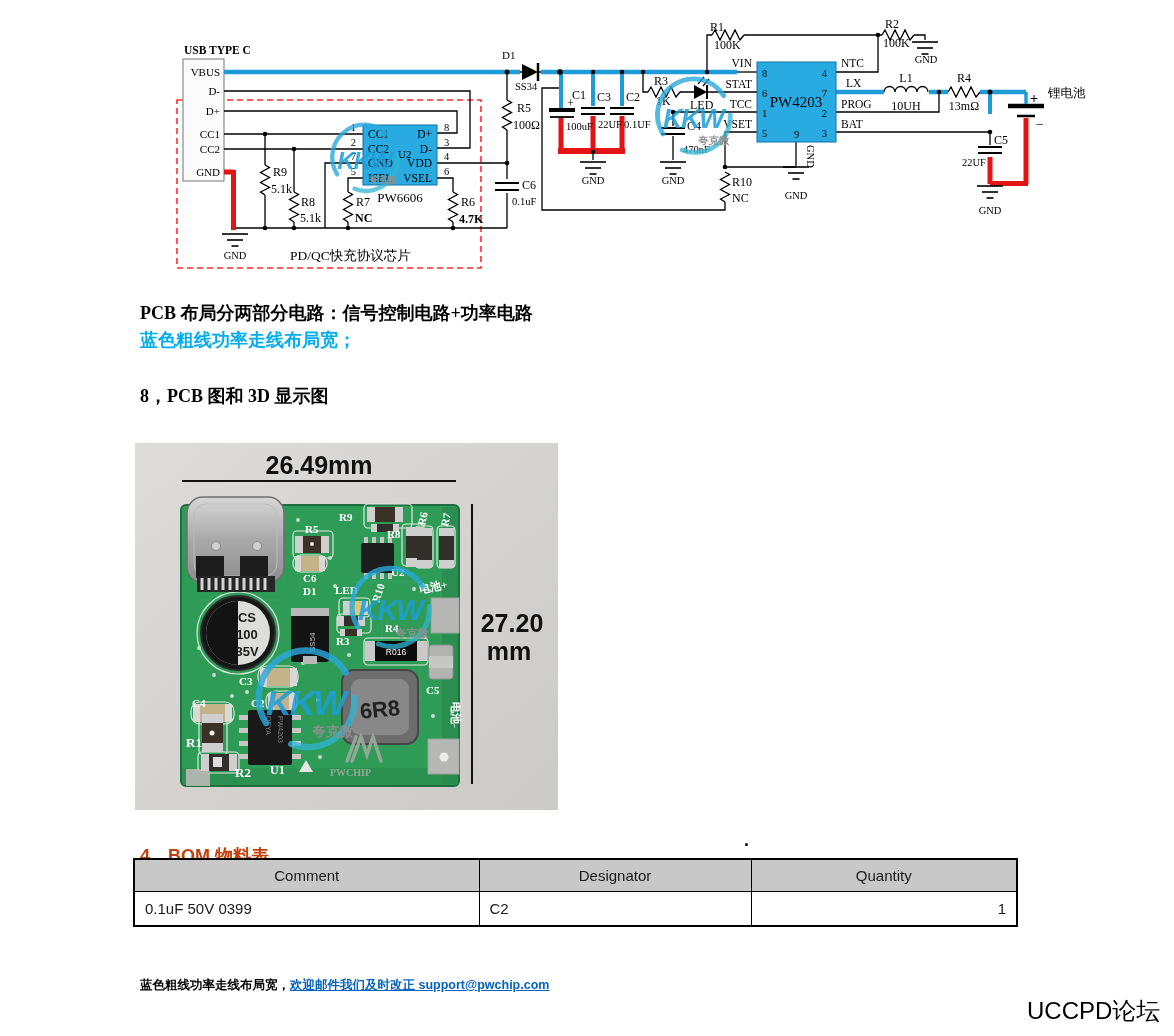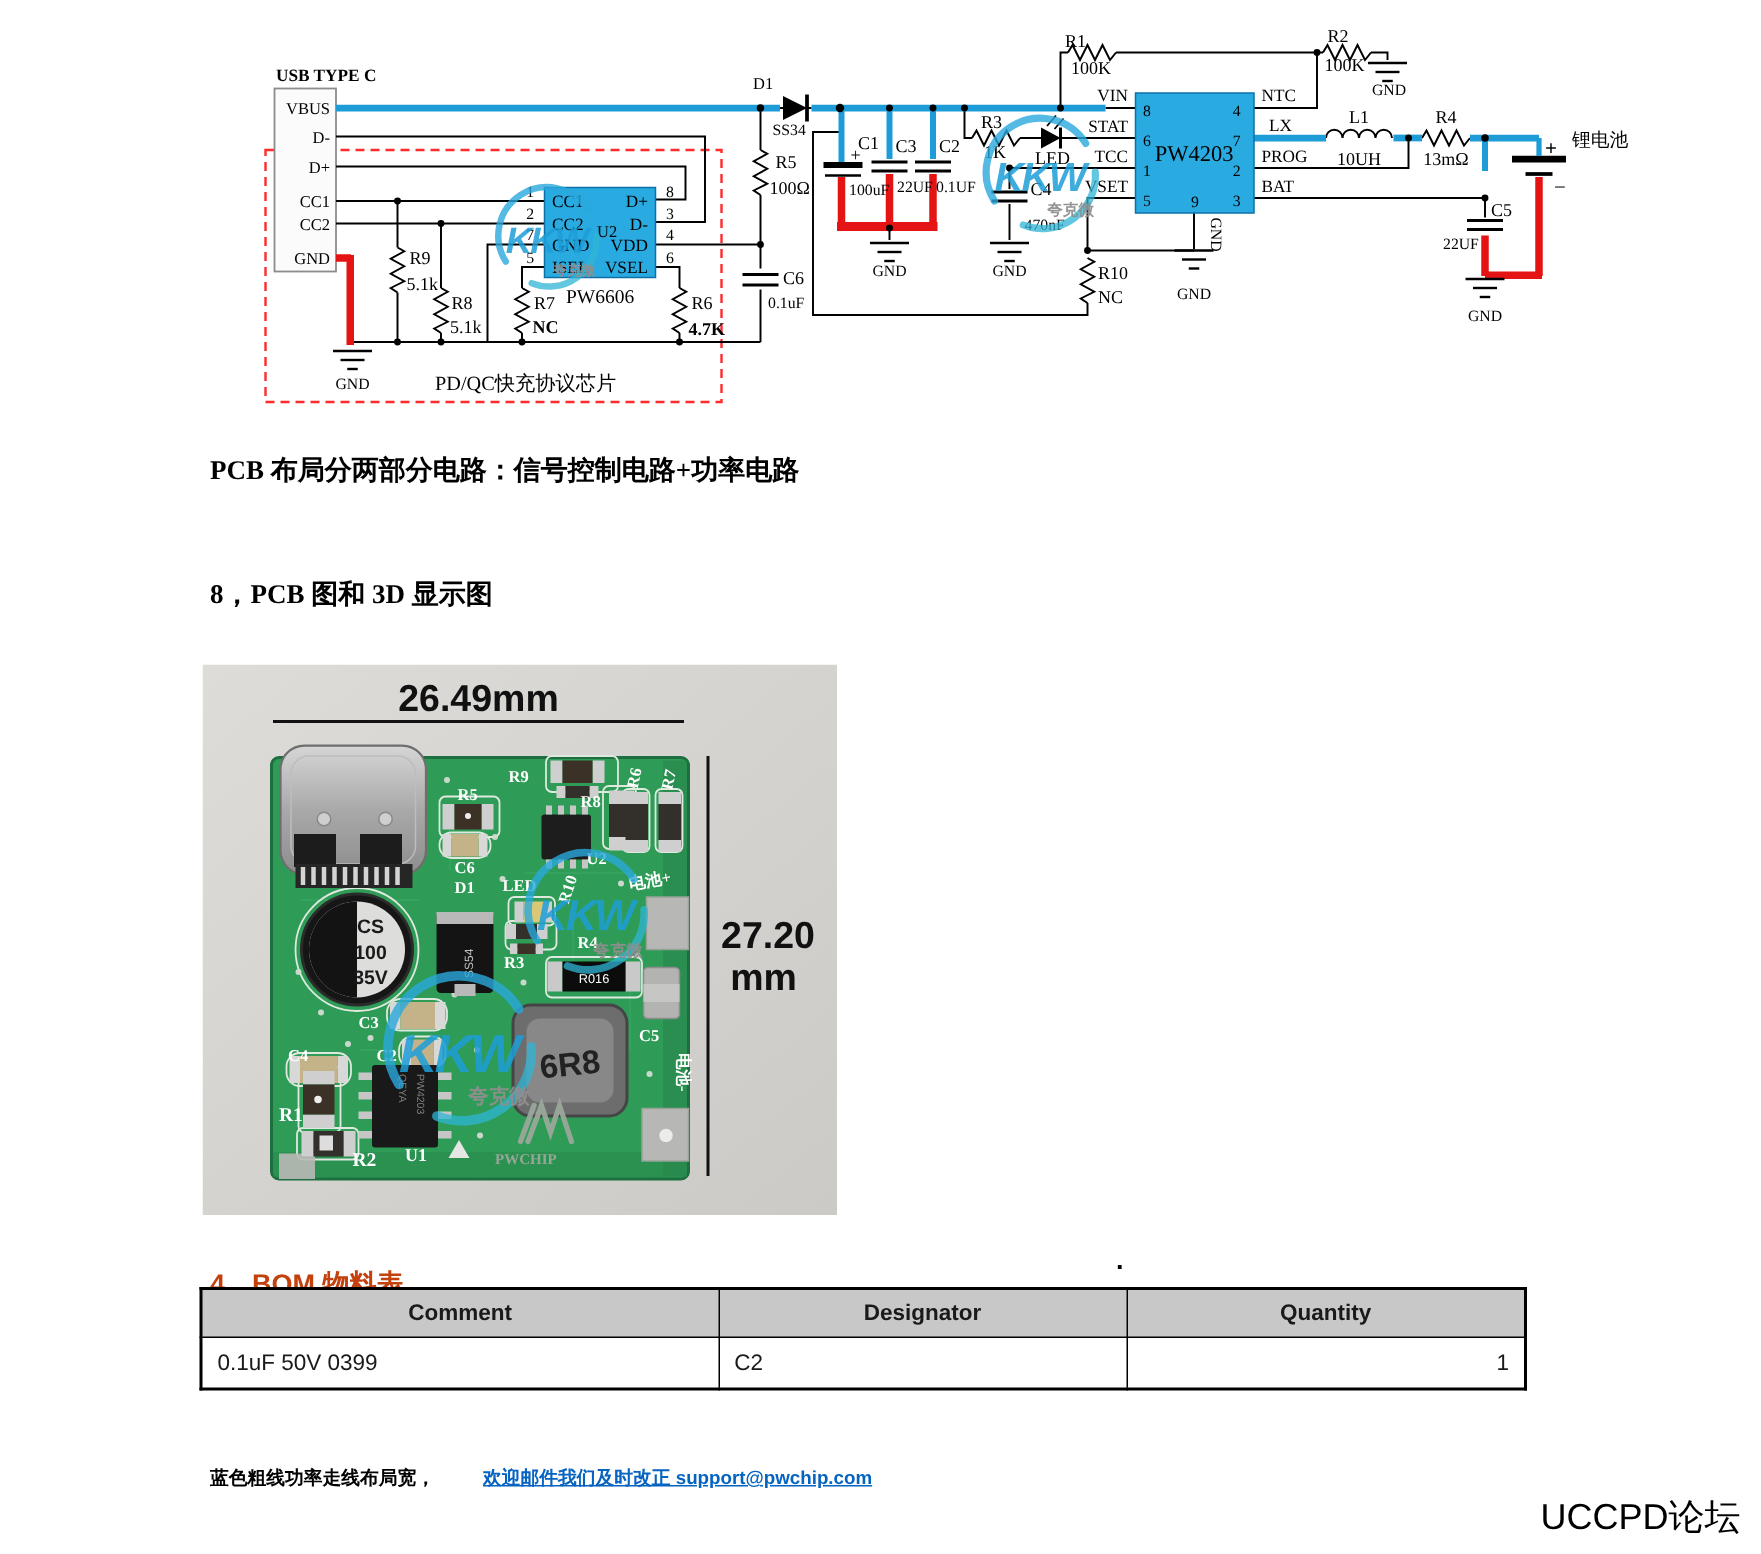--- a/index.html
+++ b/index.html
@@ -10,25 +10,25 @@
   .b{stroke:#1E9CD7;fill:none;}
   .r{stroke:#E41414;fill:none;}
   .gsym line{stroke:#000;stroke-width:1.6;}
   .para{position:absolute;left:140px;font-size:18px;font-weight:bold;color:#000;white-space:nowrap;font-family:Liberation Serif, serif;}
   #p2{color:#00AEEF;}
   #p3{color:#FF0000;}
   #bom-title{position:absolute;left:140px;top:844px;font-size:18px;font-weight:bold;color:#c2410c;}
   #bom-dot{position:absolute;left:744px;top:830px;font-size:18px;font-weight:bold;color:#000;}
   #bom-table{position:absolute;left:133px;top:858px;width:883px;border-collapse:collapse;
              table-layout:fixed;font-size:15px;color:#1a1a1a;border:2px solid #000;}
-  #bom-table th{background:#c8c8c8;font-weight:bold;height:29px;border:1.5px solid #000;text-align:center;}
+  #bom-table th{background:#c8c8c8;font-weight:normal;height:29px;border:1.5px solid #000;text-align:center;}
   #bom-table td{height:33px;border:1.5px solid #000;padding:0 10px;background:#fff;}
   #bom-table td.c2{text-align:right;}
   #footer{position:absolute;left:140px;top:977px;font-size:12.5px;font-weight:bold;color:#000;white-space:nowrap;}
-  #footer .link{color:#0563C1;text-decoration:underline;cursor:pointer;margin-left:32px;}
+  #footer .link{color:#0563C1;text-decoration:underline;cursor:pointer;}
   #forum{position:absolute;left:1027px;top:995px;font-size:24px;color:#000000;white-space:nowrap;}
   .wm-kkw{font-family:"Liberation Sans",sans-serif;font-style:italic;font-weight:bold;
           font-size:34px;fill:#1e9ed9;opacity:.85;letter-spacing:-2px;}
   .wm-sub{font-family:"Liberation Sans",sans-serif;font-weight:bold;font-size:13px;fill:#8f8f8f;opacity:.95;}
   .wm-arc1{stroke:#29a9dc;stroke-width:6;fill:none;opacity:.8;stroke-linecap:round;}
   .wm-arc2{stroke:#2fb5d4;stroke-width:6;fill:none;opacity:.75;stroke-linecap:round;}
   .pcb-dim{font-family:"Liberation Sans",sans-serif;font-weight:bold;font-size:25px;fill:#111;}
   .silk{stroke:#dfe9df;stroke-width:1.2;fill:none;}
   .pcb-part-text{font-family:"Liberation Sans",sans-serif;}
 </style>
@@ -301,20 +301,21 @@
     <g class="wm" transform="translate(695,118) scale(0.8)">
       <path class="wm-arc1" d="M-40,20 A44,44 0 0 1 36,-28"></path>
       <path class="wm-arc2" d="M44,-4 A44,44 0 0 1 -16,40"></path>
       <text class="wm-kkw" x="-40" y="12">KKW</text>
       <text class="wm-sub" x="4" y="32">夸克微</text>
     </g>
   </svg>
 
   
   <div class="para" id="p1" style="top:301px">PCB 布局分两部分电路：信号控制电路+功率电路</div>
+  <div class="para" id="p2" style="top:328px">蓝色粗线功率走线布局宽；</div>
   <div class="para" id="p4" style="top:384px">8，PCB 图和 3D 显示图</div>
 
   
   <svg id="pcb-photo" width="423" height="367" viewBox="135 443 423 367" style="position:absolute;left:135px;top:443px">
     <defs>
       <linearGradient id="gbg" x1="0" y1="0" x2="1" y2="1">
         <stop offset="0" stop-color="#dddcd9"></stop>
           <stop offset="1" stop-color="#cbcac6"></stop>
       </linearGradient>
       <linearGradient id="gmetal" x1="0" y1="0" x2="0" y2="1">

